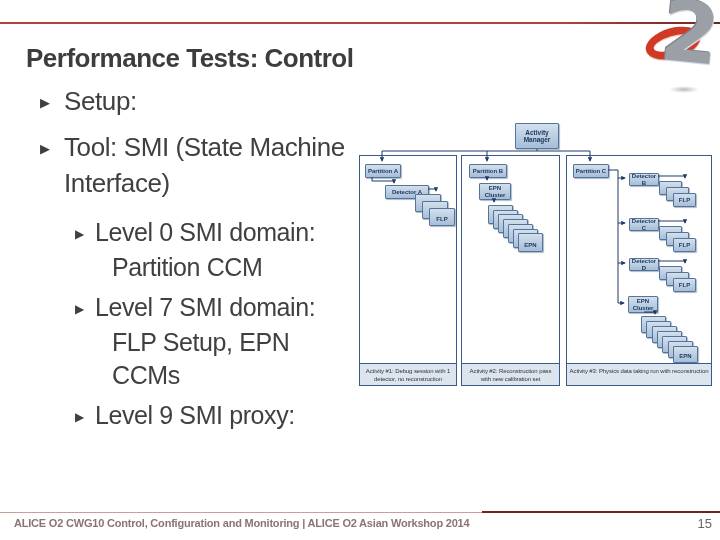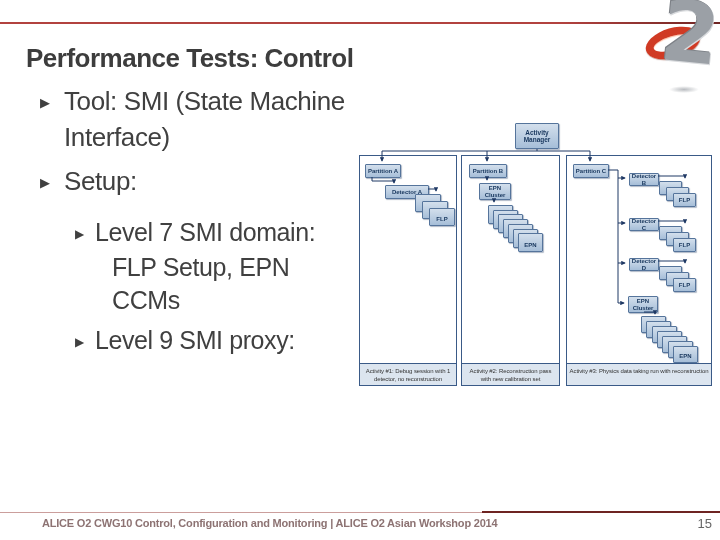--- a/index.html
+++ b/index.html
@@ -77,21 +77,21 @@
     padding:3px 2px 0 2px; overflow:hidden; letter-spacing:-0.1px; z-index:2;
   }
   .wires{position:absolute; left:0; top:0; width:364px; height:274px; z-index:3; pointer-events:none;}
   .wires path{stroke:var(--connector); stroke-width:1; fill:none;}
   .wires .arrowhead{fill:var(--connector); stroke:none;}
   
   .footer-line-light{position:absolute; left:0; top:512px; width:575px; height:1px; background:#cb9e9c;}
   .footer-line-dark{position:absolute; left:482px; top:511px; width:238px; height:2px; background:var(--accent-red-dark);}
   .footer{
     position:absolute; left:14px; top:517px; width:560px;
-    font-size:11px; font-weight:bold; color:var(--footer-text); letter-spacing:-0.2px;margin-left:28px;
+    font-size:11px; font-weight:bold; color:var(--footer-text); letter-spacing:-0.2px;
   }
   .pagenum{
     position:absolute; right:8px; top:516px; font-size:13px; color:var(--page-number);
   }
 </style>
 </head>
 <body>
 
 <div class="slide">
 
@@ -100,26 +100,30 @@
   <div class="logo">
     <span class="logo-ring"></span>
     <span class="logo-2">2</span>
     <span class="logo-shadow"></span>
   </div>
 
   <h1 class="title">Performance Tests: Control</h1>
 
   <div class="content">
     <div class="b1">
+      <span class="m1">▶</span><span>Setup:</span>
+    </div>
+    <div class="b1">
       <span class="m1">▶</span><span>Tool: SMI (State Machine Interface)</span>
     </div>
-    <div class="b1">
-      <span class="m1">▶</span><span>Setup:</span>
-    </div>
     <div class="sub">
+      <div class="b2">
+        <div class="b2line"><span class="m2">▶</span><span>Level 0 SMI domain:</span></div>
+        <div class="b2cont">Partition CCM</div>
+      </div>
       <div class="b2">
         <div class="b2line"><span class="m2">▶</span><span>Level 7 SMI domain:</span></div>
         <div class="b2cont">FLP Setup, EPN CCMs</div>
       </div>
       <div class="b2">
         <div class="b2line"><span class="m2">▶</span><span>Level 9 SMI proxy:</span></div>
 
       </div>
     </div>
   </div>

